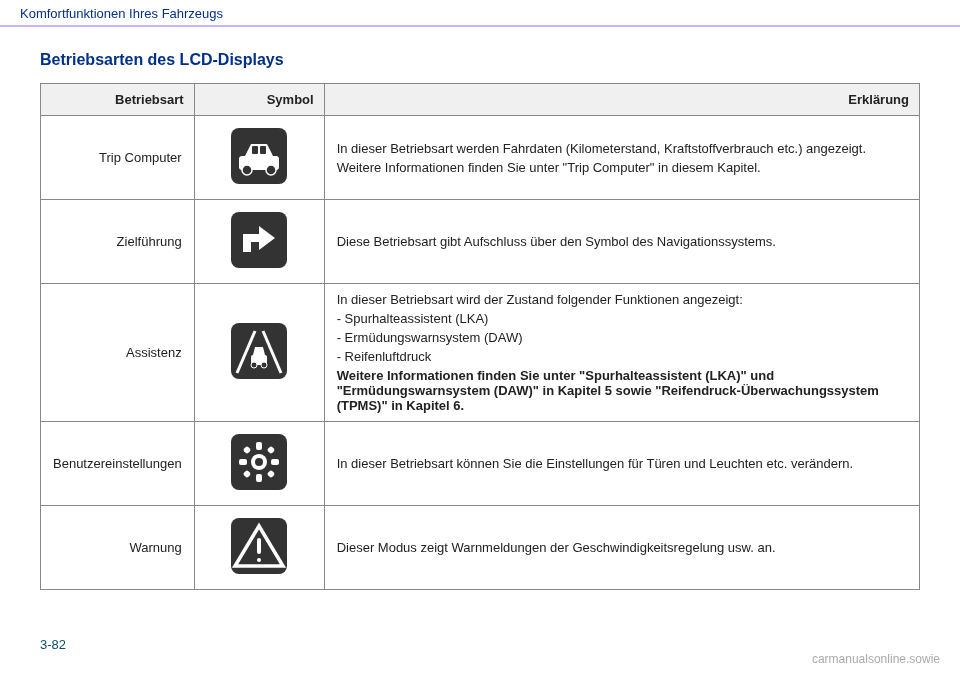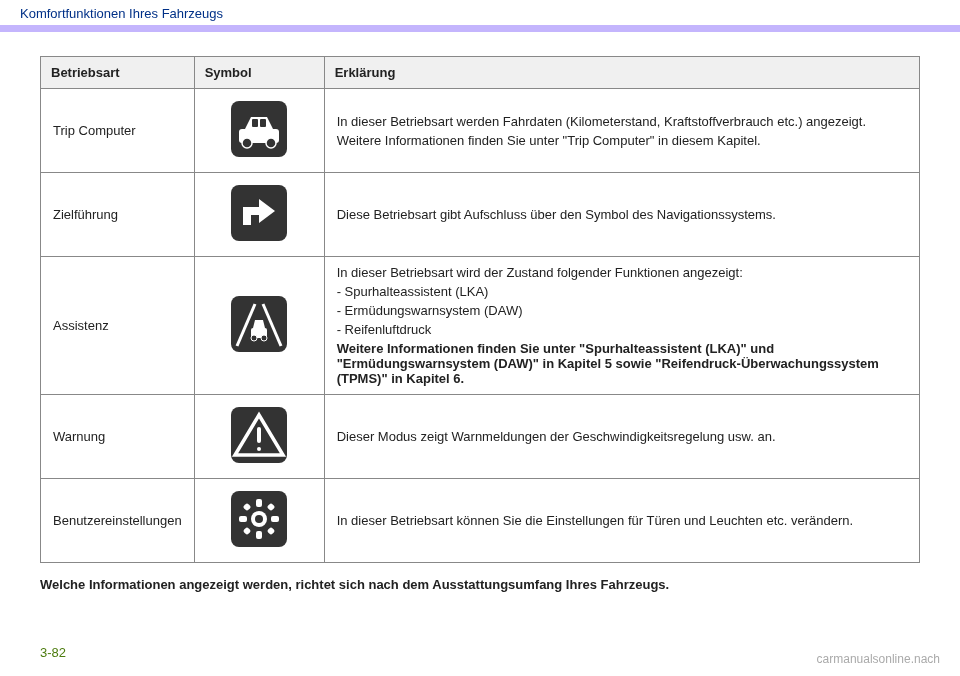--- a/index.html
+++ b/index.html
@@ -12,21 +12,21 @@
       font-size: 13px;
       background: #ffffff;
       color: #222;
       width: 960px;
       min-height: 676px;
       position: relative;
     }
 
     
     .top-nav {
-      border-bottom: 7px solid #c4b5fd;
+      border-bottom: 2px solid #c4b5fd;
       padding: 6px 20px 4px 20px;
     }
     .top-nav-text {
       font-size: 13px;
       color: #003087;
       font-weight: normal;
     }
 
     
     .main-content {
@@ -46,31 +46,31 @@
       width: 100%;
       border-collapse: collapse;
       border: 1px solid #888;
     }
     .info-table th {
       background: #f0f0f0;
       border: 1px solid #888;
       padding: 8px 10px;
       font-size: 13px;
       font-weight: bold;
-      text-align: left;
+      text-align: right;
     }
     .info-table td {
       border: 1px solid #888;
       padding: 8px 12px;
       vertical-align: middle;
       font-size: 13px;
     }
     .col-betriebsart {
       width: 130px;
-      text-align: left;
+      text-align: right;
     }
     .col-symbol {
       width: 130px;
       text-align: center;
     }
     .col-erklaerung {
       text-align: left;
     }
 
     
@@ -83,24 +83,24 @@
     
     .bottom-note {
       margin-top: 14px;
       font-size: 13px;
       font-weight: bold;
     }
 
     
     .page-number {
       position: absolute;
-      bottom: 16px;
+      bottom: 24px;
       left: 40px;
       font-size: 13px;
-      color: #4d7c0f;
+      color: #0c4a6e;
     }
 
     
     .watermark {
       position: absolute;
       bottom: 10px;
       right: 20px;
       font-size: 12px;
       color: #aaa;
     }
@@ -114,20 +114,21 @@
   </style>
 </head>
 <body>
 
 <div class="top-nav">
   <span class="top-nav-text">Komfortfunktionen Ihres Fahrzeugs</span>
 </div>
 
 <div class="main-content">
 
+  <h2 class="section-heading">Betriebsarten des LCD-Displays</h2>
 
   <table class="info-table">
     <thead>
       <tr>
         <th class="col-betriebsart">Betriebsart</th>
         <th class="col-symbol">Symbol</th>
         <th class="col-erklaerung">Erklärung</th>
       </tr>
     </thead>
     <tbody id="table-body">
@@ -182,36 +183,20 @@
             </div></td>
           <td class="col-erklaerung erklaerung-text">
             <p>In dieser Betriebsart wird der Zustand folgender Funktionen angezeigt:</p>
             <p>- Spurhalteassistent (LKA)</p>
             <p>- Ermüdungswarnsystem (DAW)</p>
             <p>- Reifenluftdruck</p>
             <p style="margin-top: 0;"><b>Weitere Informationen finden Sie unter "Spurhalteassistent (LKA)" und "Ermüdungswarnsystem (DAW)" in Kapitel 5 sowie "Reifendruck-Überwachungssystem (TPMS)" in Kapitel 6.</b></p>
           </td>
         </tr>
         <tr>
-          <td class="col-betriebsart">Warnung</td>
-          <td class="col-symbol"><div class="icon-box">
-              <svg width="64" height="64" viewBox="0 0 64 64" xmlns="http://www.w3.org/2000/svg">
-    <rect x="4" y="4" width="56" height="56" rx="8" ry="8" fill="#333"></rect>
-
-    <polygon points="32,12 56,52 8,52" fill="none" stroke="white" stroke-width="3.5"></polygon>
-
-    <rect x="30" y="24" width="4" height="16" rx="2" fill="white"></rect>
-    <rect x="30" y="44" width="4" height="4" rx="2" fill="white"></rect>
-  </svg>
-            </div></td>
-          <td class="col-erklaerung erklaerung-text">
-            <p>Dieser Modus zeigt Warnmeldungen der Geschwindigkeitsregelung usw. an.</p>
-          </td>
-        </tr>
-        <tr>
           <td class="col-betriebsart">Benutzereinstellungen</td>
           <td class="col-symbol"><div class="icon-box">
               <svg width="64" height="64" viewBox="0 0 64 64" xmlns="http://www.w3.org/2000/svg">
     <rect x="4" y="4" width="56" height="56" rx="8" ry="8" fill="#333"></rect>
 
     <circle cx="32" cy="32" r="8" fill="white"></circle>
     <circle cx="32" cy="32" r="4" fill="#333"></circle>
 
     <rect x="29" y="12" width="6" height="8" rx="2" fill="white"></rect>
     <rect x="29" y="44" width="6" height="8" rx="2" fill="white"></rect>
@@ -220,22 +205,37 @@
     <rect x="17" y="17" width="6" height="6" rx="2" fill="white" transform="rotate(45 20 20)"></rect>
     <rect x="41" y="17" width="6" height="6" rx="2" fill="white" transform="rotate(45 44 20)"></rect>
     <rect x="17" y="41" width="6" height="6" rx="2" fill="white" transform="rotate(45 20 44)"></rect>
     <rect x="41" y="41" width="6" height="6" rx="2" fill="white" transform="rotate(45 44 44)"></rect>
   </svg>
             </div></td>
           <td class="col-erklaerung erklaerung-text">
             <p>In dieser Betriebsart können Sie die Einstellungen für Türen und Leuchten etc. verändern.</p>
           </td>
         </tr>
+        <tr>
+          <td class="col-betriebsart">Warnung</td>
+          <td class="col-symbol"><div class="icon-box">
+              <svg width="64" height="64" viewBox="0 0 64 64" xmlns="http://www.w3.org/2000/svg">
+    <rect x="4" y="4" width="56" height="56" rx="8" ry="8" fill="#333"></rect>
+
+    <polygon points="32,12 56,52 8,52" fill="none" stroke="white" stroke-width="3.5"></polygon>
+
+    <rect x="30" y="24" width="4" height="16" rx="2" fill="white"></rect>
+    <rect x="30" y="44" width="4" height="4" rx="2" fill="white"></rect>
+  </svg>
+            </div></td>
+          <td class="col-erklaerung erklaerung-text">
+            <p>Dieser Modus zeigt Warnmeldungen der Geschwindigkeitsregelung usw. an.</p>
+          </td>
+        </tr>
       </tbody>
   </table>
 
-  <p class="bottom-note">Welche Informationen angezeigt werden, richtet sich nach dem Ausstattungsumfang Ihres Fahrzeugs.</p>
 
 </div>
 
 <div class="page-number">3-82</div>
 
-<div class="watermark">carmanualsonline.nach</div>
+<div class="watermark">carmanualsonline.sowie</div>
 
 </body></html>

